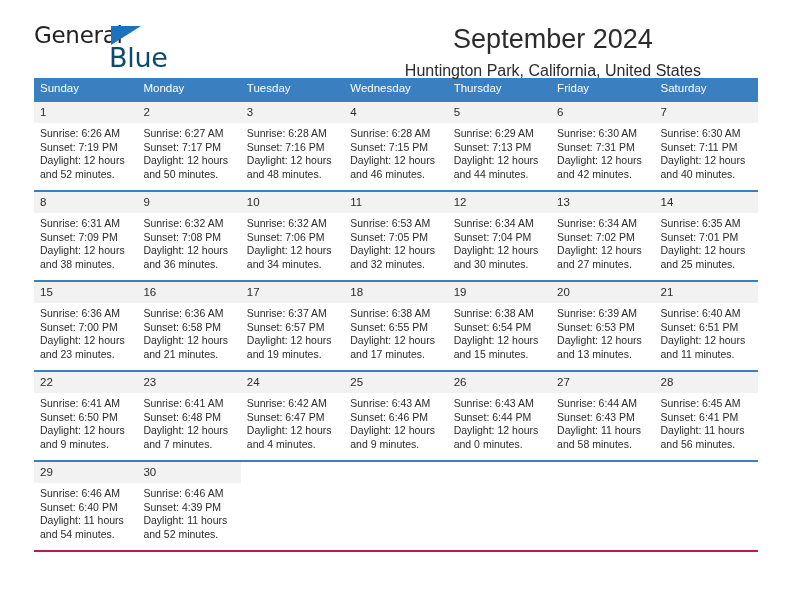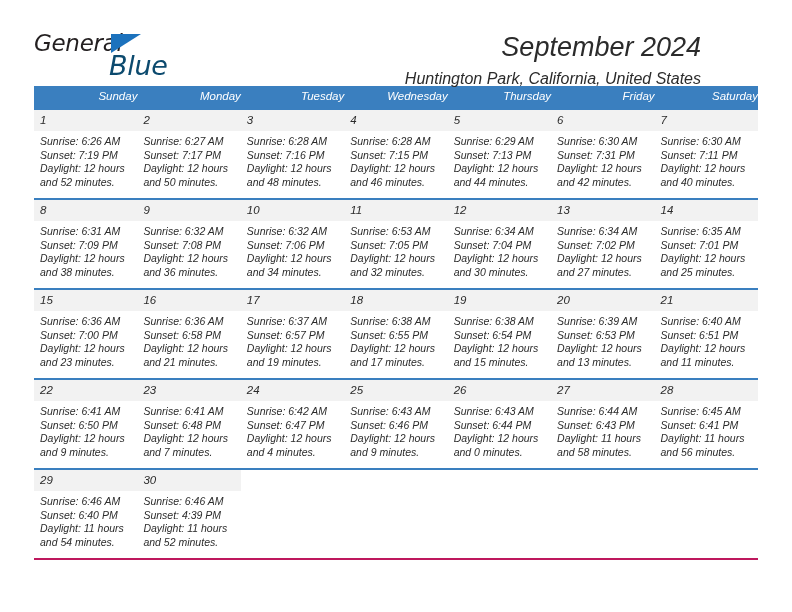--- a/index.html
+++ b/index.html
@@ -13,22 +13,21 @@
     font-family: "Liberation Sans", sans-serif;
     color: #222222;
     overflow: hidden;
   }
 
   .page {
     position: relative;
     width: 735px;
     height: 612px;
     box-sizing: border-box;
-    padding: 12px 34px;
-    font-style: italic;
+    padding: 4px 34px;
   }
 
   
   .header {
     position: relative;
     height: 74px;
     padding-top: 18px;
     box-sizing: border-box;
   }
 
@@ -65,21 +64,21 @@
     letter-spacing: -0.3px;
     color: #0c4a6e;
     font-family: "DejaVu Sans", sans-serif;
     margin-left: 16px;
   }
 
   .title-block {
     position: absolute;
     right: 0;
     top: 18px;
-    text-align: right;
+    text-align: center;
   }
   .cal-title {
     font-size: 27px;
     font-weight: normal;
     color: #2b2b2b;
     line-height: 34px;
     white-space: nowrap;
   }
   .cal-subtitle {
     margin-top: 6px;
@@ -95,21 +94,21 @@
     border-collapse: collapse;
     table-layout: fixed;
   }
   .calendar col { width: 14.2857%; }
 
   thead th {
     background: #3a7fbf;
     color: #ffffff;
     font-size: 11.5px;
     font-weight: normal;
-    text-align: right;
+    text-align: left;
     padding: 4px 0 5px 6px;
     height: 12px;
     line-height: 13px;
   }
 
   tbody tr.week-row > td {
     vertical-align: top;
     padding: 0;
     border-top: 2px solid #3a7fbf;
     height: 88px;

